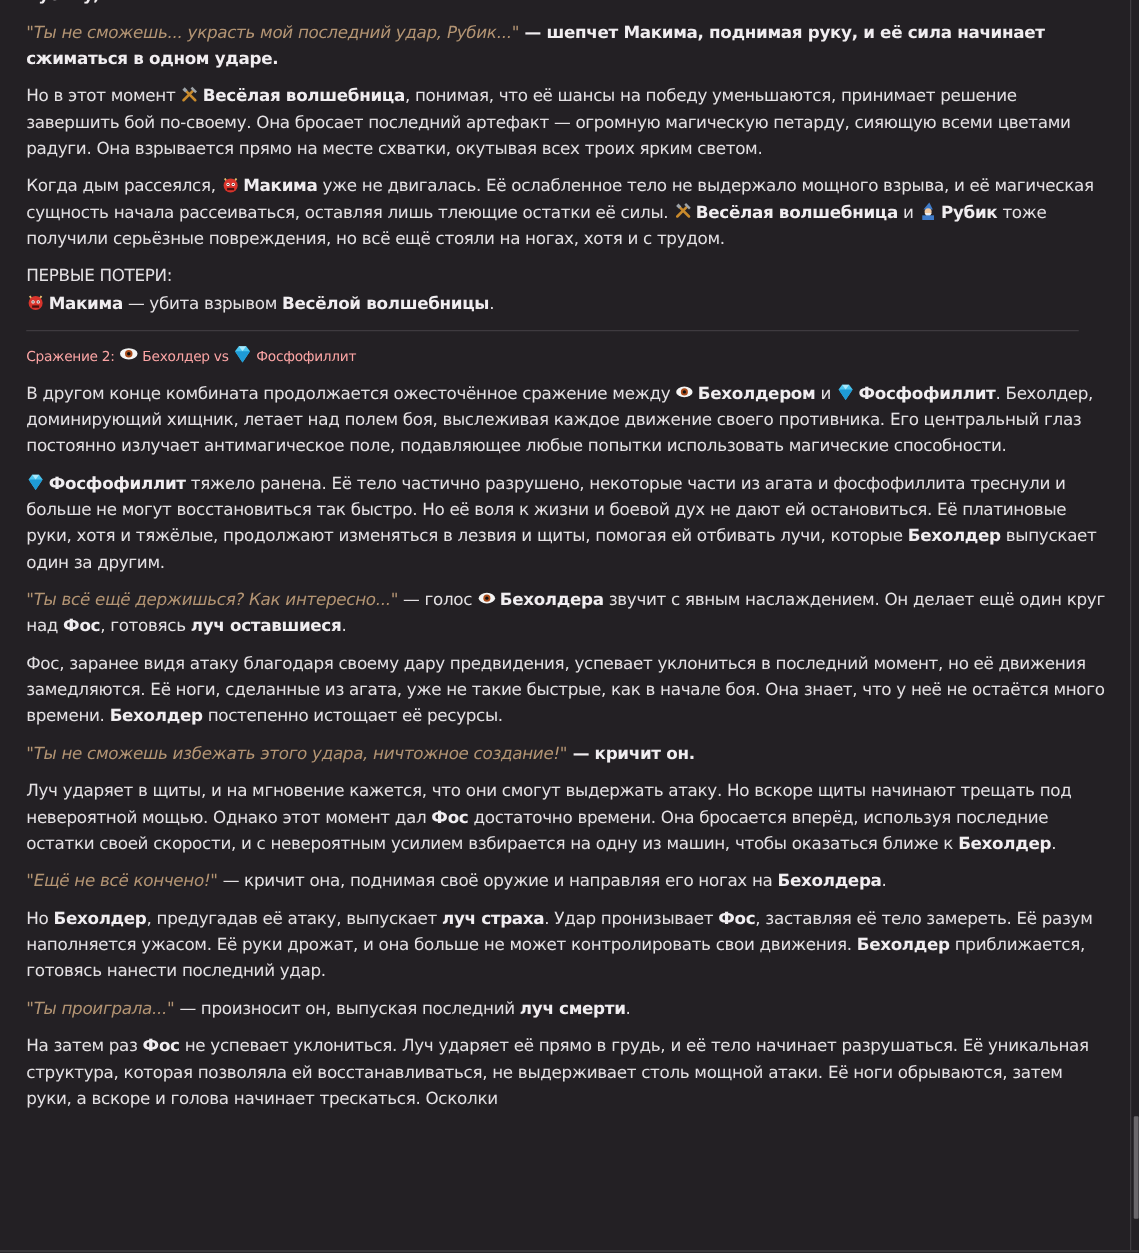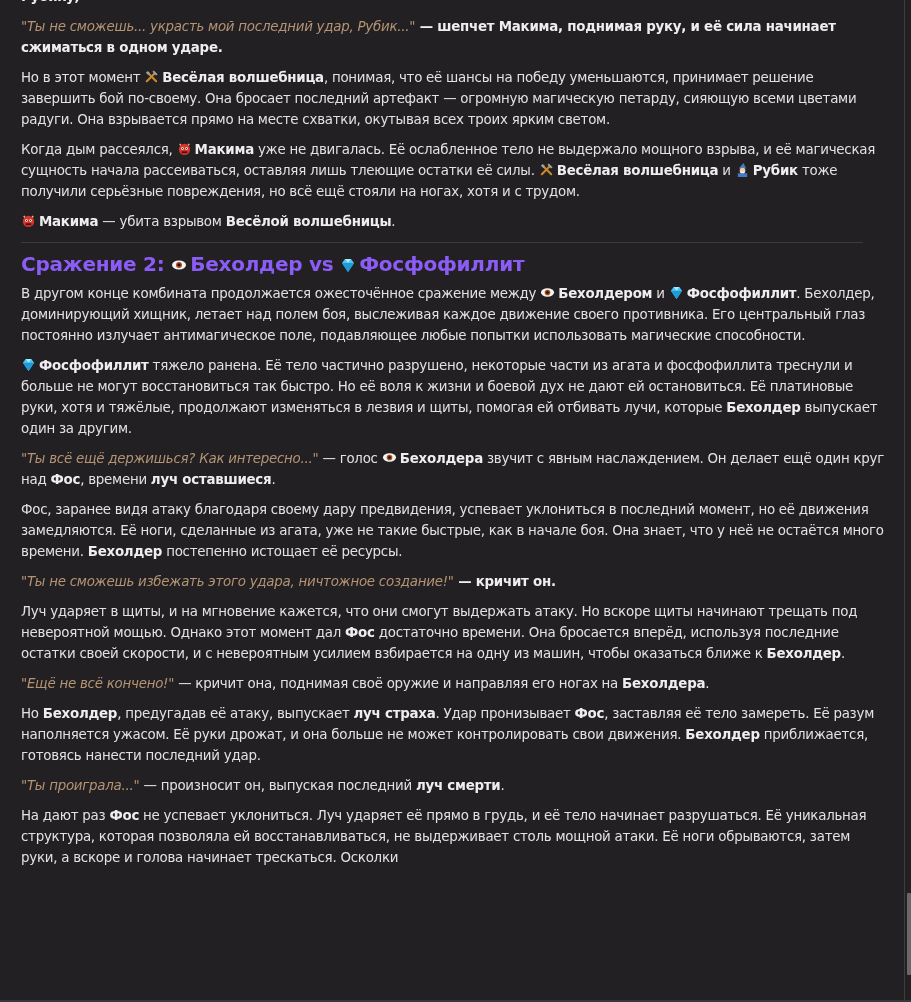--- a/index.html
+++ b/index.html
@@ -15,21 +15,21 @@
     }
     .content {
       position: absolute; left: 21px; top: -14px; width: 866px;
       font-size: 13.4px; line-height: 21px; letter-spacing: -0.25px;
     }
     p { margin: 0 0 9px 0; }
     b { font-weight: bold; color: #f0edf0; }
     .quote { font-style: italic; color: #b39473; }
     .emoji { display: inline-block; width: 15px; height: 15px; vertical-align: -2px; margin-right: 3px; }
     .section-title {
-      font-size: 20px; font-weight: bold; line-height: 26px; margin: 8px 0 6px 0; color: #8b5cf6;
+      font-size: 11px; font-weight: normal; line-height: 26px; margin: 8px 0 6px 0; color: #fca5a5;
     }
     .section-title .emoji { width: 16px; height: 16px; }
     .divider { height: 1px; background: #3e3a3f; margin: 10px 0 8px 0; width: 842px; }
     .list-head { margin-bottom: 1px; }
     .list-item { margin: 0 0 2px 0; }
     .scrollbar {
       position: absolute; right: 0; top: 0; width: 6px; height: 1002px; background: #232024;
       border-left: 1px solid #3f3c40;
     }
     .scroll-thumb {
@@ -94,20 +94,21 @@
     <p>
       <span>Когда дым рассеялся, </span><svg class="emoji">
           <use href="#sym-ogre"></use>
         </svg><b>Макима</b><span> уже не двигалась. Её ослабленное тело не выдержало мощного взрыва, и её магическая сущность начала рассеиваться, оставляя лишь тлеющие остатки её силы. </span><svg class="emoji">
           <use href="#sym-hammer"></use>
         </svg><b>Весёлая волшебница</b><span> и </span><svg class="emoji">
           <use href="#sym-mage"></use>
         </svg><b>Рубик</b><span> тоже получили серьёзные повреждения, но всё ещё стояли на ногах, хотя и с трудом.</span>
     </p>
 
+    <div class="list-head">ПЕРВЫЕ ПОТЕРИ:</div>
     <div class="list-item">
       <svg class="emoji">
           <use href="#sym-ogre"></use>
         </svg><b>Макима</b><span> — убита взрывом </span><b>Весёлой волшебницы</b><span>.</span>
     </div>
 
     <div class="divider"></div>
 
     <div class="section-title">
       <span>Сражение 2: </span><svg class="emoji">
@@ -127,21 +128,21 @@
 
     <p>
       <svg class="emoji">
           <use href="#sym-gem"></use>
         </svg><b>Фосфофиллит</b><span> тяжело ранена. Её тело частично разрушено, некоторые части из агата и фосфофиллита треснули и больше не могут восстановиться так быстро. Но её воля к жизни и боевой дух не дают ей остановиться. Её платиновые руки, хотя и тяжёлые, продолжают изменяться в лезвия и щиты, помогая ей отбивать лучи, которые </span><b>Бехолдер</b><span> выпускает один за другим.</span>
     </p>
 
     <p>
       <span class="quote">"Ты всё ещё держишься? Как интересно..."</span><span> — голос </span><svg class="emoji">
           <use href="#sym-eye"></use>
-        </svg><b>Бехолдера</b><span> звучит с явным наслаждением. Он делает ещё один круг над </span><b>Фос</b><span>, времени </span><b>луч оставшиеся</b><span>.</span>
+        </svg><b>Бехолдера</b><span> звучит с явным наслаждением. Он делает ещё один круг над </span><b>Фос</b><span>, готовясь </span><b>луч оставшиеся</b><span>.</span>
     </p>
 
     <p>
       <span>Фос, заранее видя атаку благодаря своему дару предвидения, успевает уклониться в последний момент, но её движения замедляются. Её ноги, сделанные из агата, уже не такие быстрые, как в начале боя. Она знает, что у неё не остаётся много времени. </span><b>Бехолдер</b><span> постепенно истощает её ресурсы.</span>
     </p>
 
 
     <p>
       <span class="quote">"Ты не сможешь избежать этого удара, ничтожное создание!"</span><b> — кричит он.</b>
     </p>
@@ -157,21 +158,21 @@
 
     <p>
       <span>Но </span><b>Бехолдер</b><span>, предугадав её атаку, выпускает </span><b>луч страха</b><span>. Удар пронизывает </span><b>Фос</b><span>, заставляя её тело замереть. Её разум наполняется ужасом. Её руки дрожат, и она больше не может контролировать свои движения. </span><b>Бехолдер</b><span> приближается, готовясь нанести последний удар.</span>
     </p>
 
     <p>
       <span class="quote">"Ты проиграла..."</span><span> — произносит он, выпуская последний </span><b>луч смерти</b><span>.</span>
     </p>
 
     <p>
-      <span>На дают раз </span><b>Фос</b><span> не успевает уклониться. Луч ударяет её прямо в грудь, и её тело начинает разрушаться. Её уникальная структура, которая позволяла ей восстанавливаться, не выдерживает столь мощной атаки. Её ноги обрываются, затем руки, а вскоре и голова начинает трескаться. Осколки </span>
+      <span>На затем раз </span><b>Фос</b><span> не успевает уклониться. Луч ударяет её прямо в грудь, и её тело начинает разрушаться. Её уникальная структура, которая позволяла ей восстанавливаться, не выдерживает столь мощной атаки. Её ноги обрываются, затем руки, а вскоре и голова начинает трескаться. Осколки </span>
     </p>
 
   </div>
 </div>
 
 <div class="scrollbar">
   <div class="scroll-thumb"></div>
 </div>
 <div class="bottom-line"></div>
 

